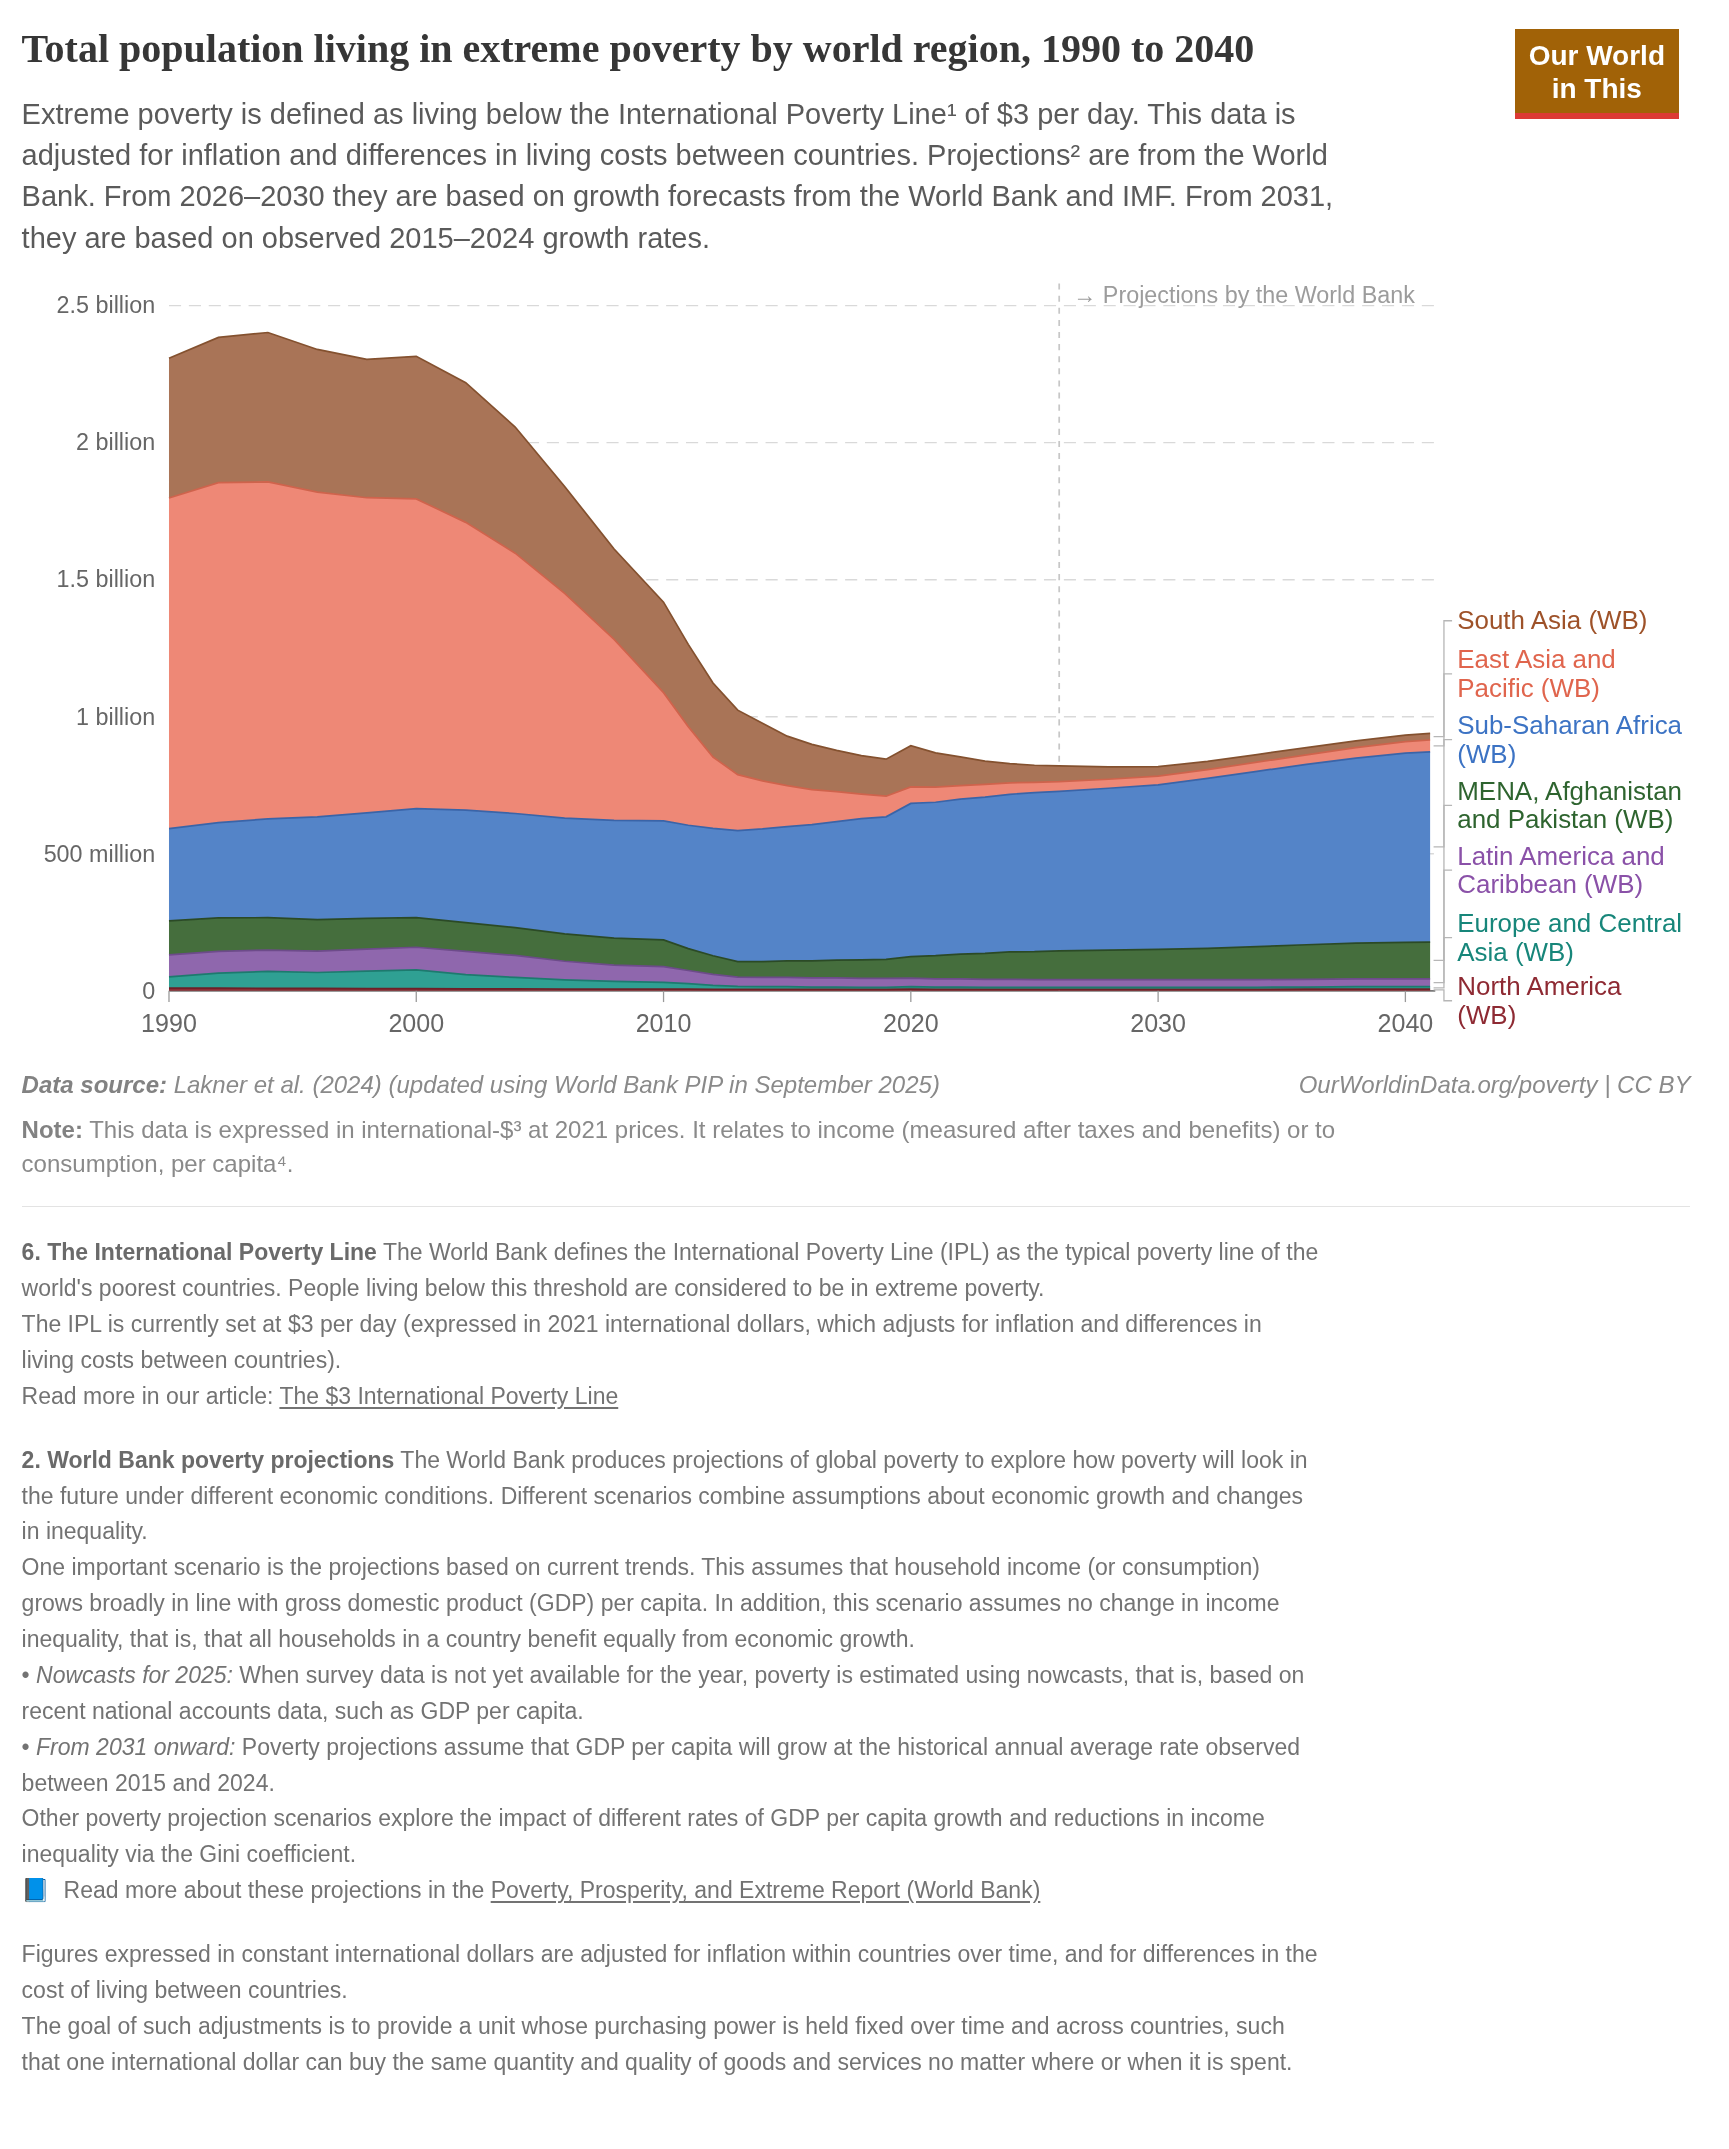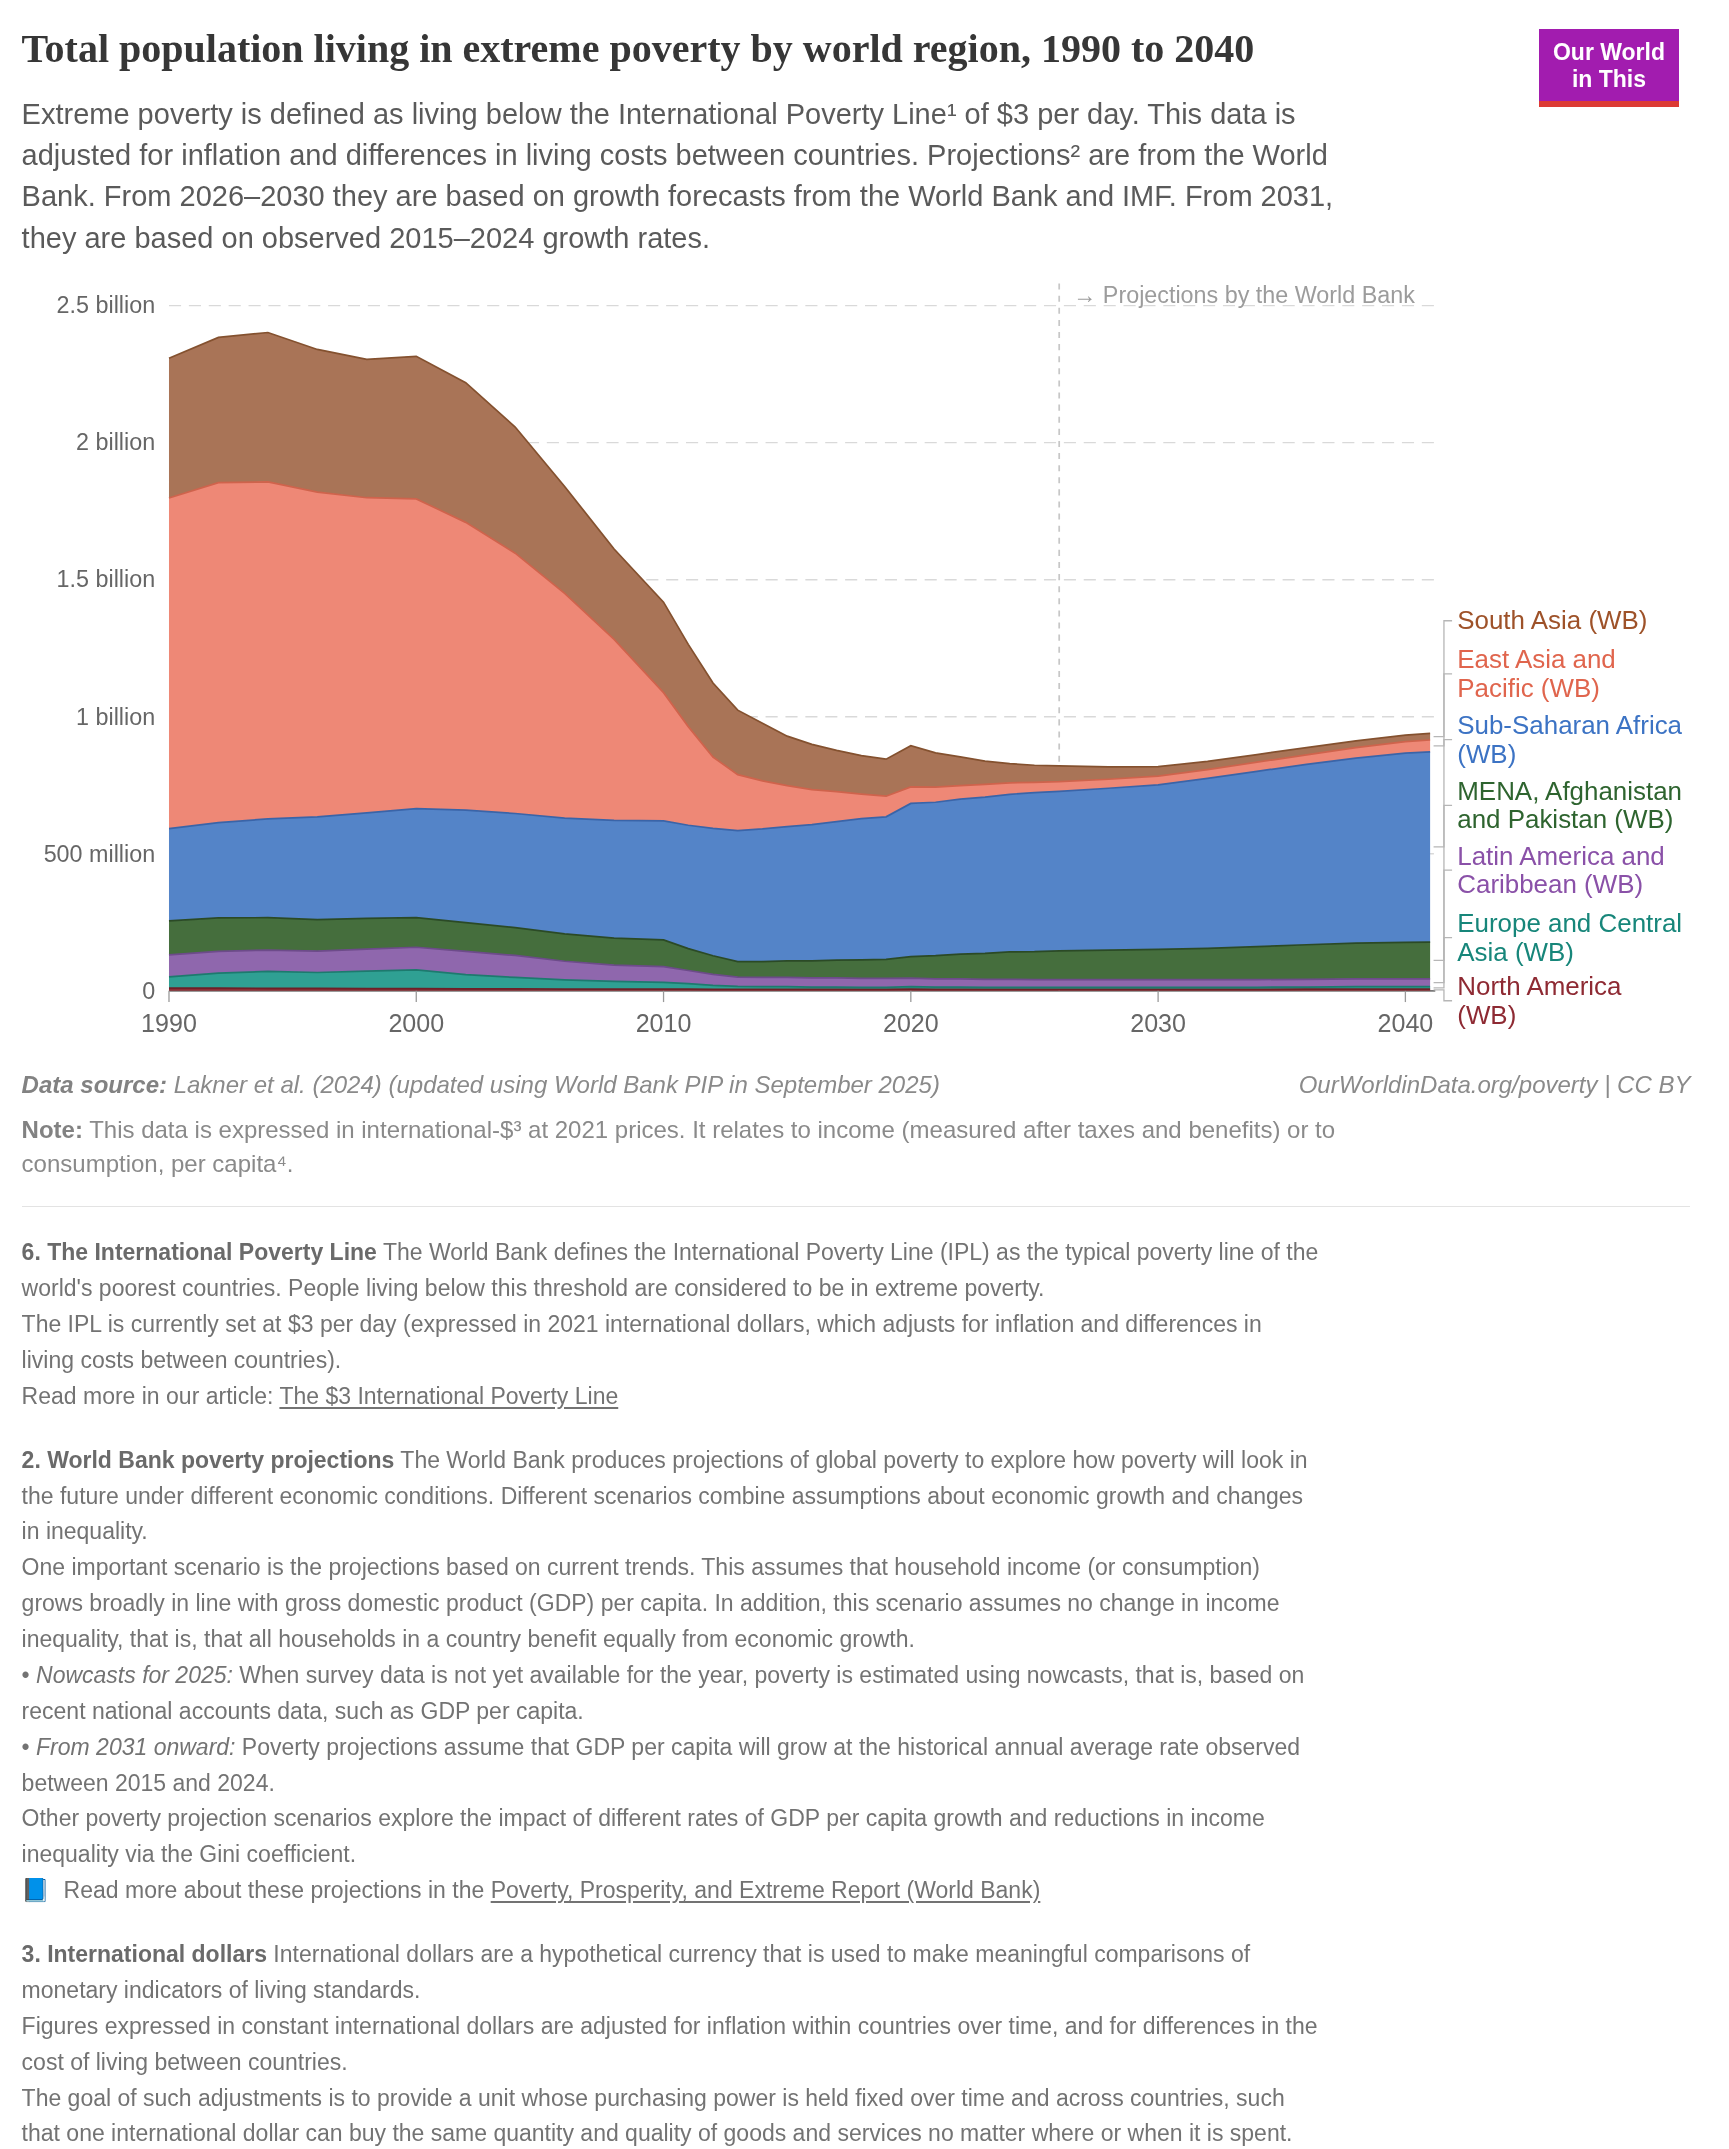--- a/index.html
+++ b/index.html
@@ -8,22 +8,22 @@
     background:#fff; font-family:"Liberation Sans", sans-serif;
     box-sizing:border-box; padding:22.5px 21.6px 0 21.6px; overflow:hidden;
   }
   .page-title {
     font-family:"Liberation Serif", serif; font-weight:700;
     font-size:40px; line-height:1.3; color:#363636;
     margin:0; max-width:1384px;
   }
   .logo {
     position:absolute; top:29px; right:33px;
-    background:#a21caf; color:#fff; text-align:center;
-    font-size:23px; font-weight:700; line-height:1.2;
+    background:#a16207; color:#fff; text-align:center;
+    font-size:28px; font-weight:700; line-height:1.2;
     padding:9.5px 14px 7.8px 14px; border-bottom:6px solid #DC3A34;
   }
   .subtitle {
     font-size:29px; line-height:1.43; color:#5a5a5a;
     margin:19px 0 0 0; max-width:1323px;
   }
   #chart { margin-top:7px; }
   #chart svg { font-family:"Liberation Sans", sans-serif; display:block; }
   .footer { margin-top:5.2px; font-size:24px; color:#8a8a8a; line-height:1.4; }
   .source-row { display:flex; justify-content:space-between; align-items:baseline; }
@@ -134,21 +134,20 @@
     <div class="fn-section">
       <p><strong class="fn-lead">2. World Bank poverty projections</strong><span> The World Bank produces projections of global poverty to explore how poverty will look in the future under different economic conditions. Different scenarios combine assumptions about economic growth and changes in inequality.</span></p>
       <p>One important scenario is the projections based on current trends. This assumes that household income (or consumption) grows broadly in line with gross domestic product (GDP) per capita. In addition, this scenario assumes no change in income inequality, that is, that all households in a country benefit equally from economic growth.</p>
       <p><span>•</span> <em>Nowcasts for 2025:</em><span> When survey data is not yet available for the year, poverty is estimated using nowcasts, that is, based on recent national accounts data, such as GDP per capita.</span></p>
       <p><span>•</span> <em>From 2031 onward:</em><span> Poverty projections assume that GDP per capita will grow at the historical annual average rate observed between 2015 and 2024.</span></p>
       <p>Other poverty projection scenarios explore the impact of different rates of GDP per capita growth and reductions in income inequality via the Gini coefficient.</p>
       <p><span class="book">📘</span><span> Read more about these projections in the </span><a>Poverty, Prosperity, and Extreme Report (World Bank)</a></p>
     </div>
 
     <div class="fn-section">
-      <p><strong class="fn-lead">3. International dollars</strong><span> International dollars are a hypothetical currency that is used to make meaningful comparisons of monetary indicators of living standards.</span></p>
       <p>Figures expressed in constant international dollars are adjusted for inflation within countries over time, and for differences in the cost of living between countries.</p>
       <p>The goal of such adjustments is to provide a unit whose purchasing power is held fixed over time and across countries, such that one international dollar can buy the same quantity and quality of goods and services no matter where or when it is spent.</p>
 
     </div>
 
   </div>
 </div>
 
 
 </body></html>

